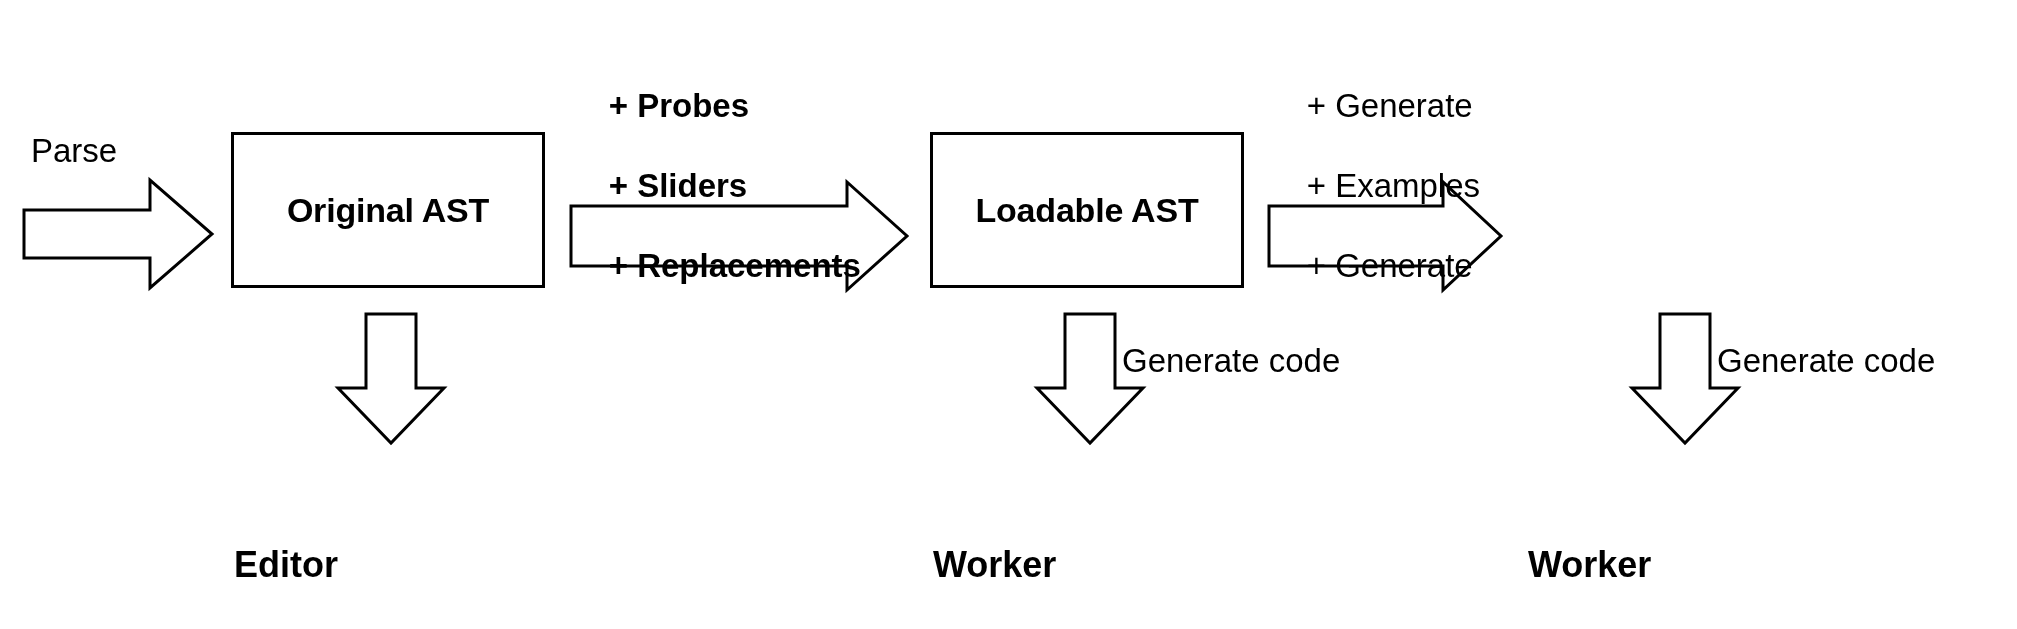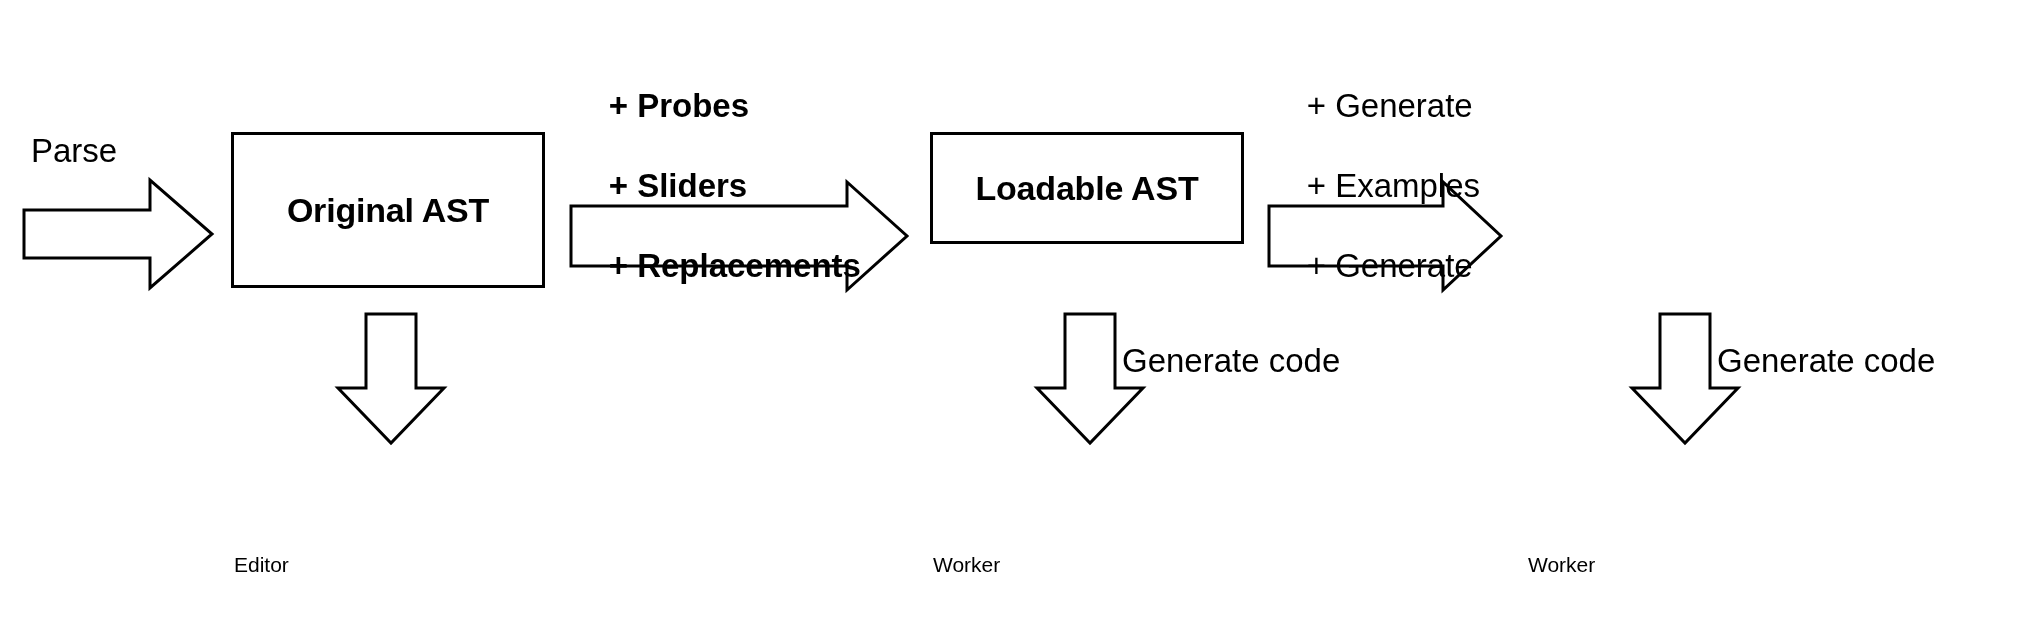--- a/index.html
+++ b/index.html
@@ -50,22 +50,22 @@
     white-space: pre;
   }
   .caption {
     position: absolute;
     font-size: 32px;
     line-height: 41px;
     white-space: pre;
   }
   .caption .caption-title {
     display: block;
-    font-weight: normal;
-    font-size: 21px;
+    font-weight: bold;
+    font-size: 36px;
     line-height: 41px;
   }
   .edge-label {
     position: absolute;
     font-size: 33px;
     line-height: 40px;
     white-space: pre;
   }
 </style>
 </head>
@@ -84,21 +84,21 @@
 
   <svg class="arrow-svg" style="left:569px; top:180px;" width="340" height="112" viewBox="0 0 340 112">
     <polygon class="arrow-shape" points="2,26 278,26 278,2 338,56 278,110 278,86 2,86"></polygon>
   </svg>
   <div class="edge-label" style="left:572px; top:46px;font-weight:bold;">
     <span>+ Probes</span><br>
     <span>+ Sliders</span><br>
     <span>+ Replacements</span>
   </div>
 
-  <div class="box" style="left:930px; top:132px; width:314px; height:112px;">
+  <div class="box" style="left:930px; top:132px; width:314px; height:156px;">
     <span class="box-label">Loadable AST</span>
   </div>
 
   <svg class="arrow-svg" style="left:1267px; top:180px;" width="236" height="112" viewBox="0 0 236 112">
     <polygon class="arrow-shape" points="2,26 176,26 176,2 234,56 176,110 176,86 2,86"></polygon>
   </svg>
   <div class="edge-label" style="left:1270px; top:46px;">
     <span>+ Generate</span><br>
     <span>+ Examples</span><br>
     <span>+ Generate</span>

